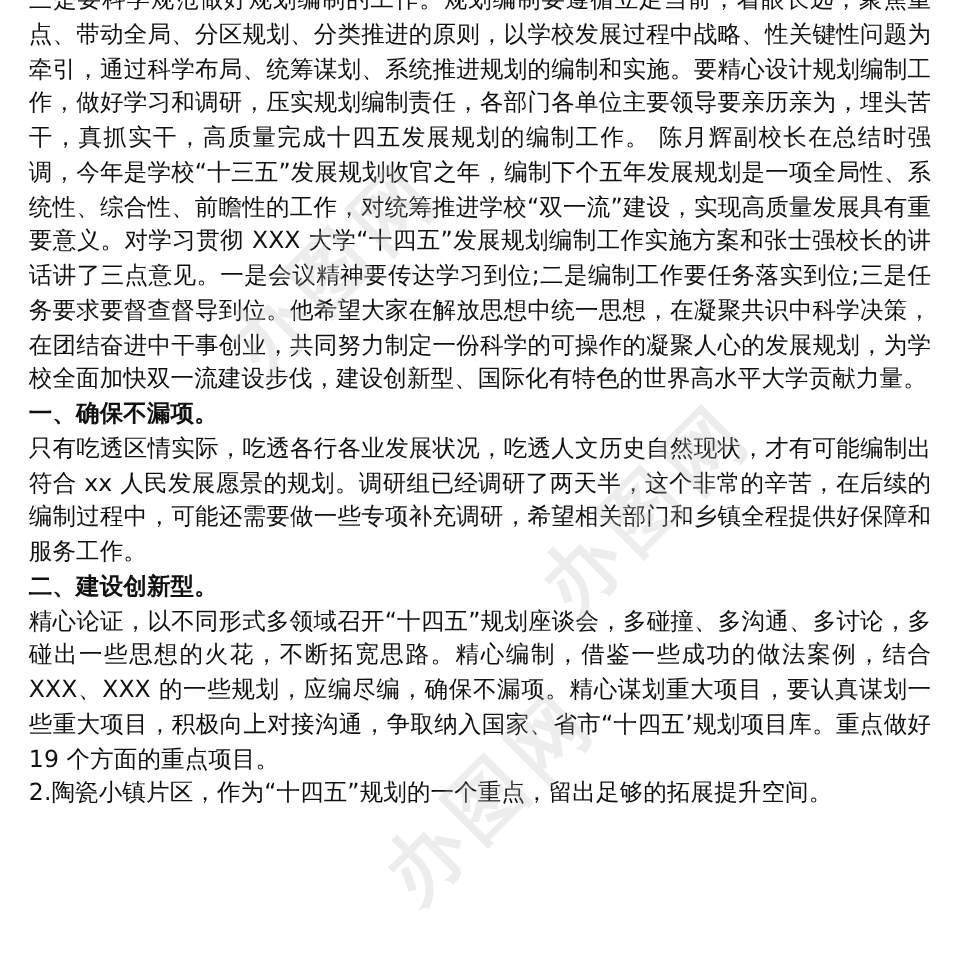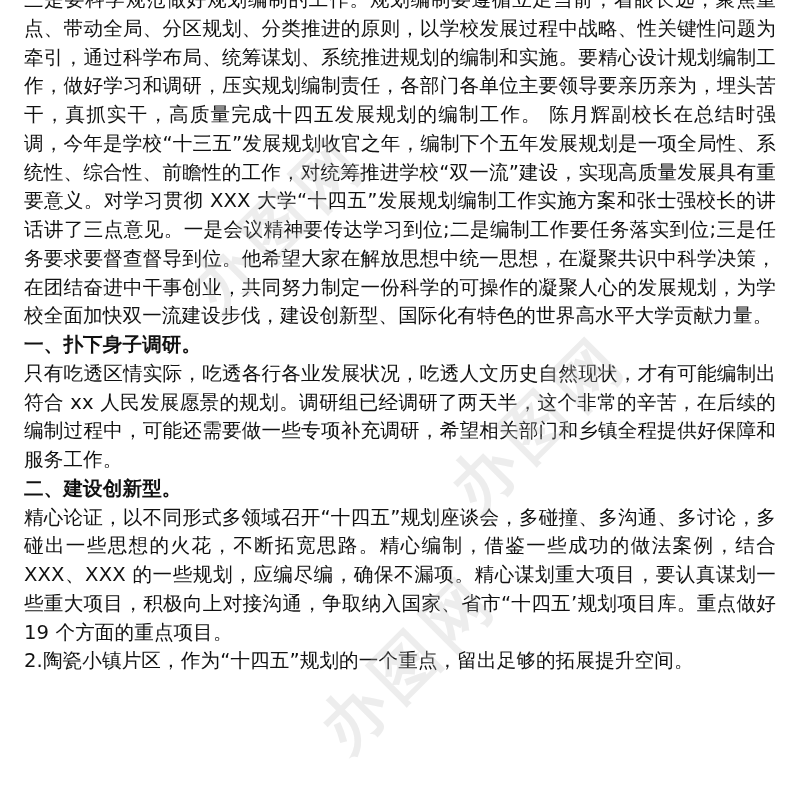--- a/index.html
+++ b/index.html
@@ -48,21 +48,21 @@
   }
   .wm1 { left: 170px; top: 180px; }
   .wm2 { left: 430px; top: 380px; }
   .wm3 { left: 300px; top: 620px; }
 </style>
 </head>
 <body>
 
 <div class="page">
   <p class="para">三是要科学规范做好规划编制的工作。规划编制要遵循立足当前，着眼长远，聚焦重点、带动全局、分区规划、分类推进的原则，以学校发展过程中战略、性关键性问题为牵引，通过科学布局、统筹谋划、系统推进规划的编制和实施。要精心设计规划编制工作，做好学习和调研，压实规划编制责任，各部门各单位主要领导要亲历亲为，埋头苦干，真抓实干，高质量完成十四五发展规划的编制工作。 陈月辉副校长在总结时强调，今年是学校“十三五”发展规划收官之年，编制下个五年发展规划是一项全局性、系统性、综合性、前瞻性的工作，对统筹推进学校“双一流”建设，实现高质量发展具有重要意义。对学习贯彻 XXX 大学“十四五”发展规划编制工作实施方案和张士强校长的讲话讲了三点意见。一是会议精神要传达学习到位;二是编制工作要任务落实到位;三是任务要求要督查督导到位。他希望大家在解放思想中统一思想，在凝聚共识中科学决策，在团结奋进中干事创业，共同努力制定一份科学的可操作的凝聚人心的发展规划，为学校全面加快双一流建设步伐，建设创新型、国际化有特色的世界高水平大学贡献力量。</p>
-  <p class="heading">一、扑下身子调研。</p>
+  <p class="heading">一、确保不漏项。</p>
   <p class="para">只有吃透区情实际，吃透各行各业发展状况，吃透人文历史自然现状，才有可能编制出符合 xx  人民发展愿景的规划。调研组已经调研了两天半，这个非常的辛苦，在后续的编制过程中，可能还需要做一些专项补充调研，希望相关部门和乡镇全程提供好保障和服务工作。</p>
   <p class="heading">二、建设创新型。</p>
   <p class="para">精心论证，以不同形式多领域召开“十四五”规划座谈会，多碰撞、多沟通、多讨论，多碰出一些思想的火花，不断拓宽思路。精心编制，借鉴一些成功的做法案例，结合 XXX、XXX 的一些规划，应编尽编，确保不漏项。精心谋划重大项目，要认真谋划一些重大项目，积极向上对接沟通，争取纳入国家、省市“十四五’规划项目库。重点做好 19 个方面的重点项目。</p>
   <p class="para">2.陶瓷小镇片区，作为“十四五”规划的一个重点，留出足够的拓展提升空间。</p>
 
 </div>
 
 <div class="watermark wm1">办图网</div>
 <div class="watermark wm2">办图网</div>
 <div class="watermark wm3">办图网</div>

